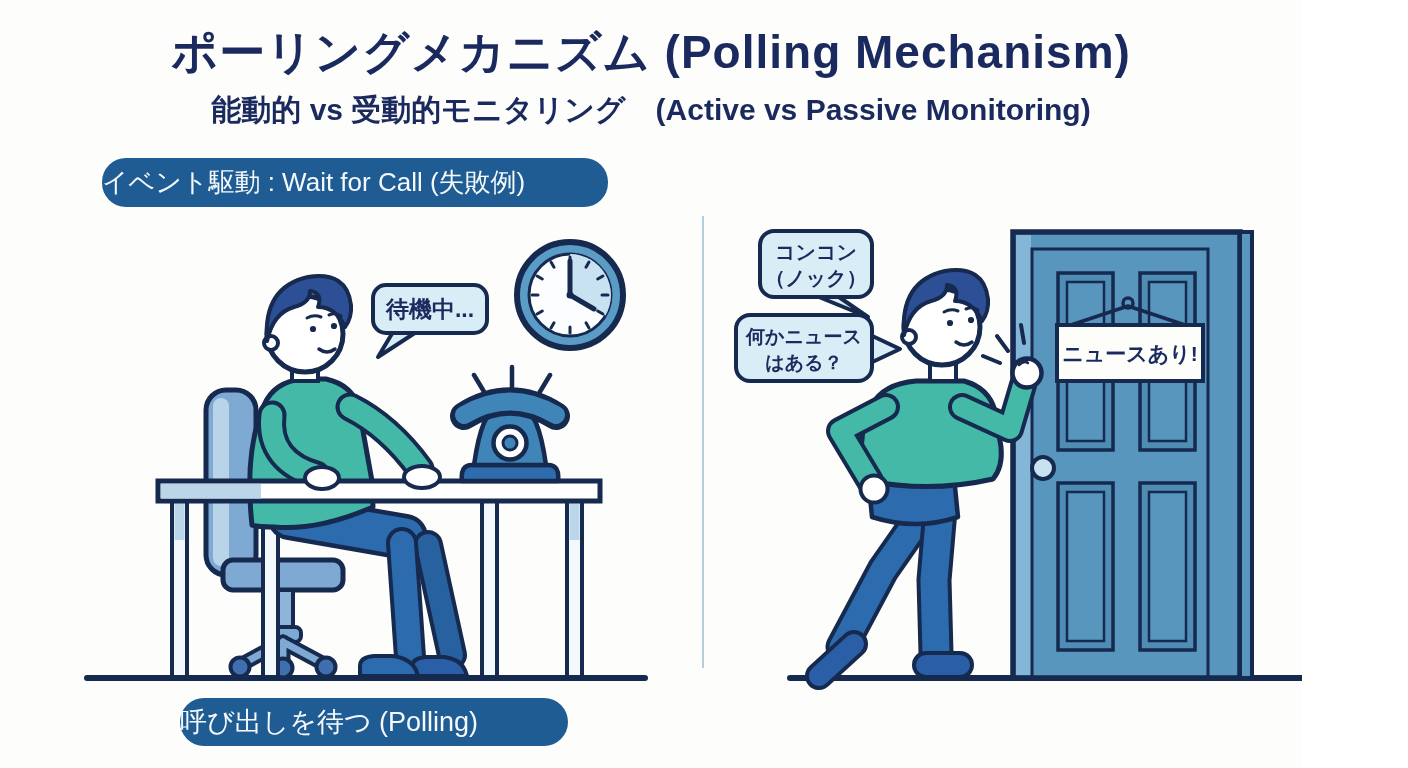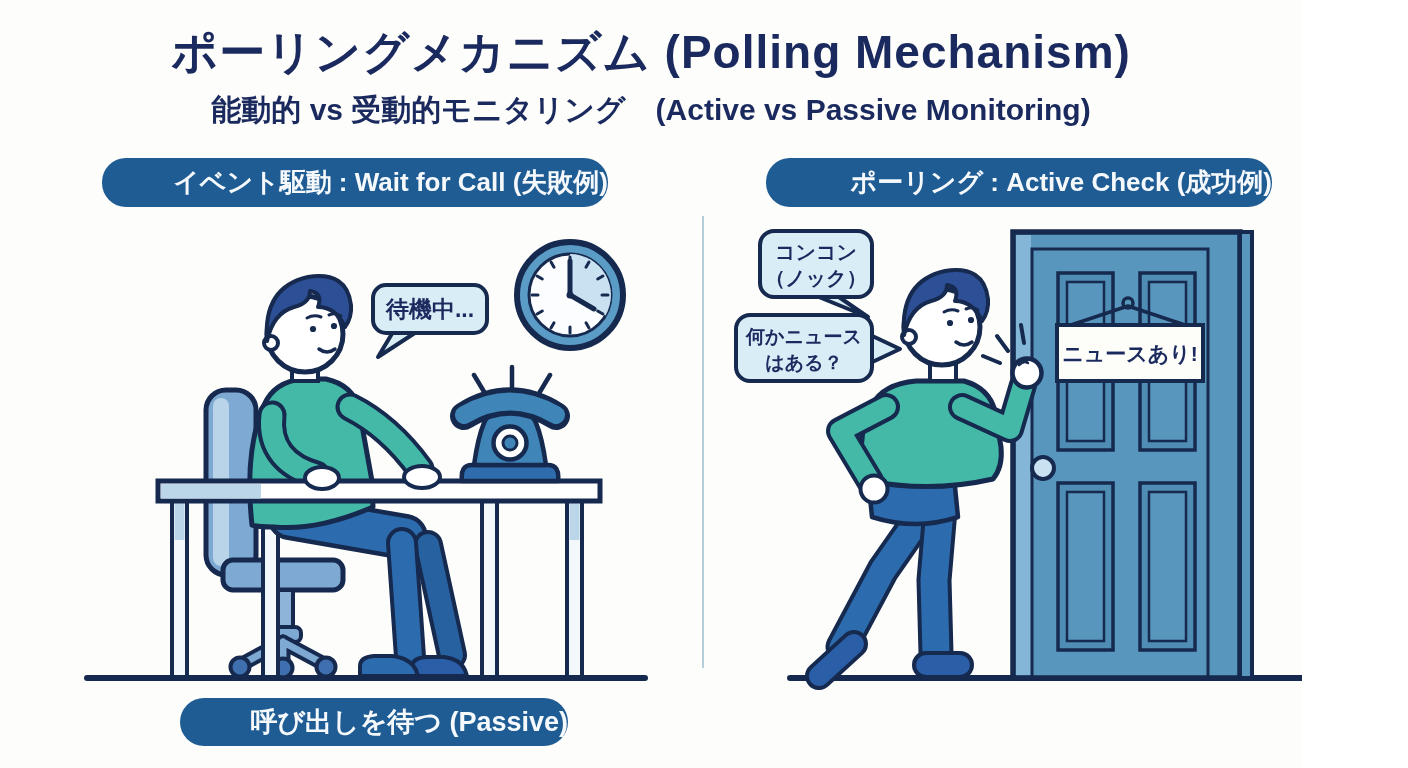--- a/index.html
+++ b/index.html
@@ -2,22 +2,22 @@
 <html><head>
 <meta charset="utf-8">
 <style>
   html,body{margin:0;padding:0;background:#ffffff;}
   .stage{position:relative;width:1302px;height:768px;background:#fdfdfb;overflow:hidden;
          font-family:"Liberation Sans","DejaVu Sans",sans-serif;}
   .title{position:absolute;left:0;right:0;top:22px;text-align:center;
          font-size:46px;font-weight:bold;color:#1b2a5e;letter-spacing:1px;}
   .subtitle{position:absolute;left:0;right:0;top:90px;text-align:center;
          font-size:30px;font-weight:bold;color:#1b2a5e;}
-  .pill{position:absolute;display:flex;align-items:center;justify-content:flex-end;
-        background:#1e5c93;color:#f5f9fc;font-weight:bold;border-radius:24px;
+  .pill{position:absolute;display:flex;align-items:center;justify-content:flex-start;
+        background:#1e5c93;color:#f5f9fc;font-weight:normal;border-radius:24px;
         white-space:nowrap;}
   .pill.header-pill{top:158px;height:49px;font-size:26px;}
   .pill.footer-pill{top:698px;height:48px;font-size:27px;}
   #left-header{left:102px;width:506px;}
   #right-header{left:766px;width:506px;}
   #left-footer{left:180px;width:388px;}
   #right-footer{left:847px;width:390px;}
   .scene{position:absolute;top:215px;width:640px;height:475px;}
   #left-scene{left:60px;}
   #right-scene{left:720px;}
@@ -27,23 +27,20 @@
 </head>
 <body>
 
 <div class="stage">
 
   <div class="title">ポーリングメカニズム (Polling Mechanism)</div>
   <div class="subtitle">能動的 vs 受動的モニタリング　(Active vs Passive Monitoring)</div>
 
   <div class="pill header-pill" id="left-header">
     <span>イベント駆動 : Wait for Call (失敗例)</span>
-  </div>
-  <div class="pill header-pill" id="right-header">
-    <span>ポーリング : Active Check (成功例)</span>
   </div>
 
   <div class="divider"></div>
 
   <svg class="scene" id="left-scene" viewBox="0 0 640 475">
 
     <line x1="27" y1="463" x2="585" y2="463" stroke="#16294e" stroke-width="6" stroke-linecap="round"></line>
 
     <g>
       <circle cx="510" cy="80" r="53" fill="#5b9cc6" stroke="#16294e" stroke-width="6"></circle>
@@ -203,16 +200,16 @@
     </g>
     <g>
       <path d="M146,118 L180,134 L146,150 Z" fill="#d9edf7" stroke="#16294e" stroke-width="4" stroke-linejoin="round"></path>
       <rect x="16" y="100" width="136" height="66" rx="14" fill="#d9edf7" stroke="#16294e" stroke-width="4"></rect>
       <text x="84" y="128" text-anchor="middle" font-size="19">何かニュース</text>
       <text x="84" y="154" text-anchor="middle" font-size="19">はある？</text>
     </g>
   </svg>
 
   <div class="pill footer-pill" id="left-footer">
-    <span>呼び出しを待つ (Passive)</span>
+    <span>呼び出しを待つ (Polling)</span>
   </div>
 
 </div>
 
 </body></html>

